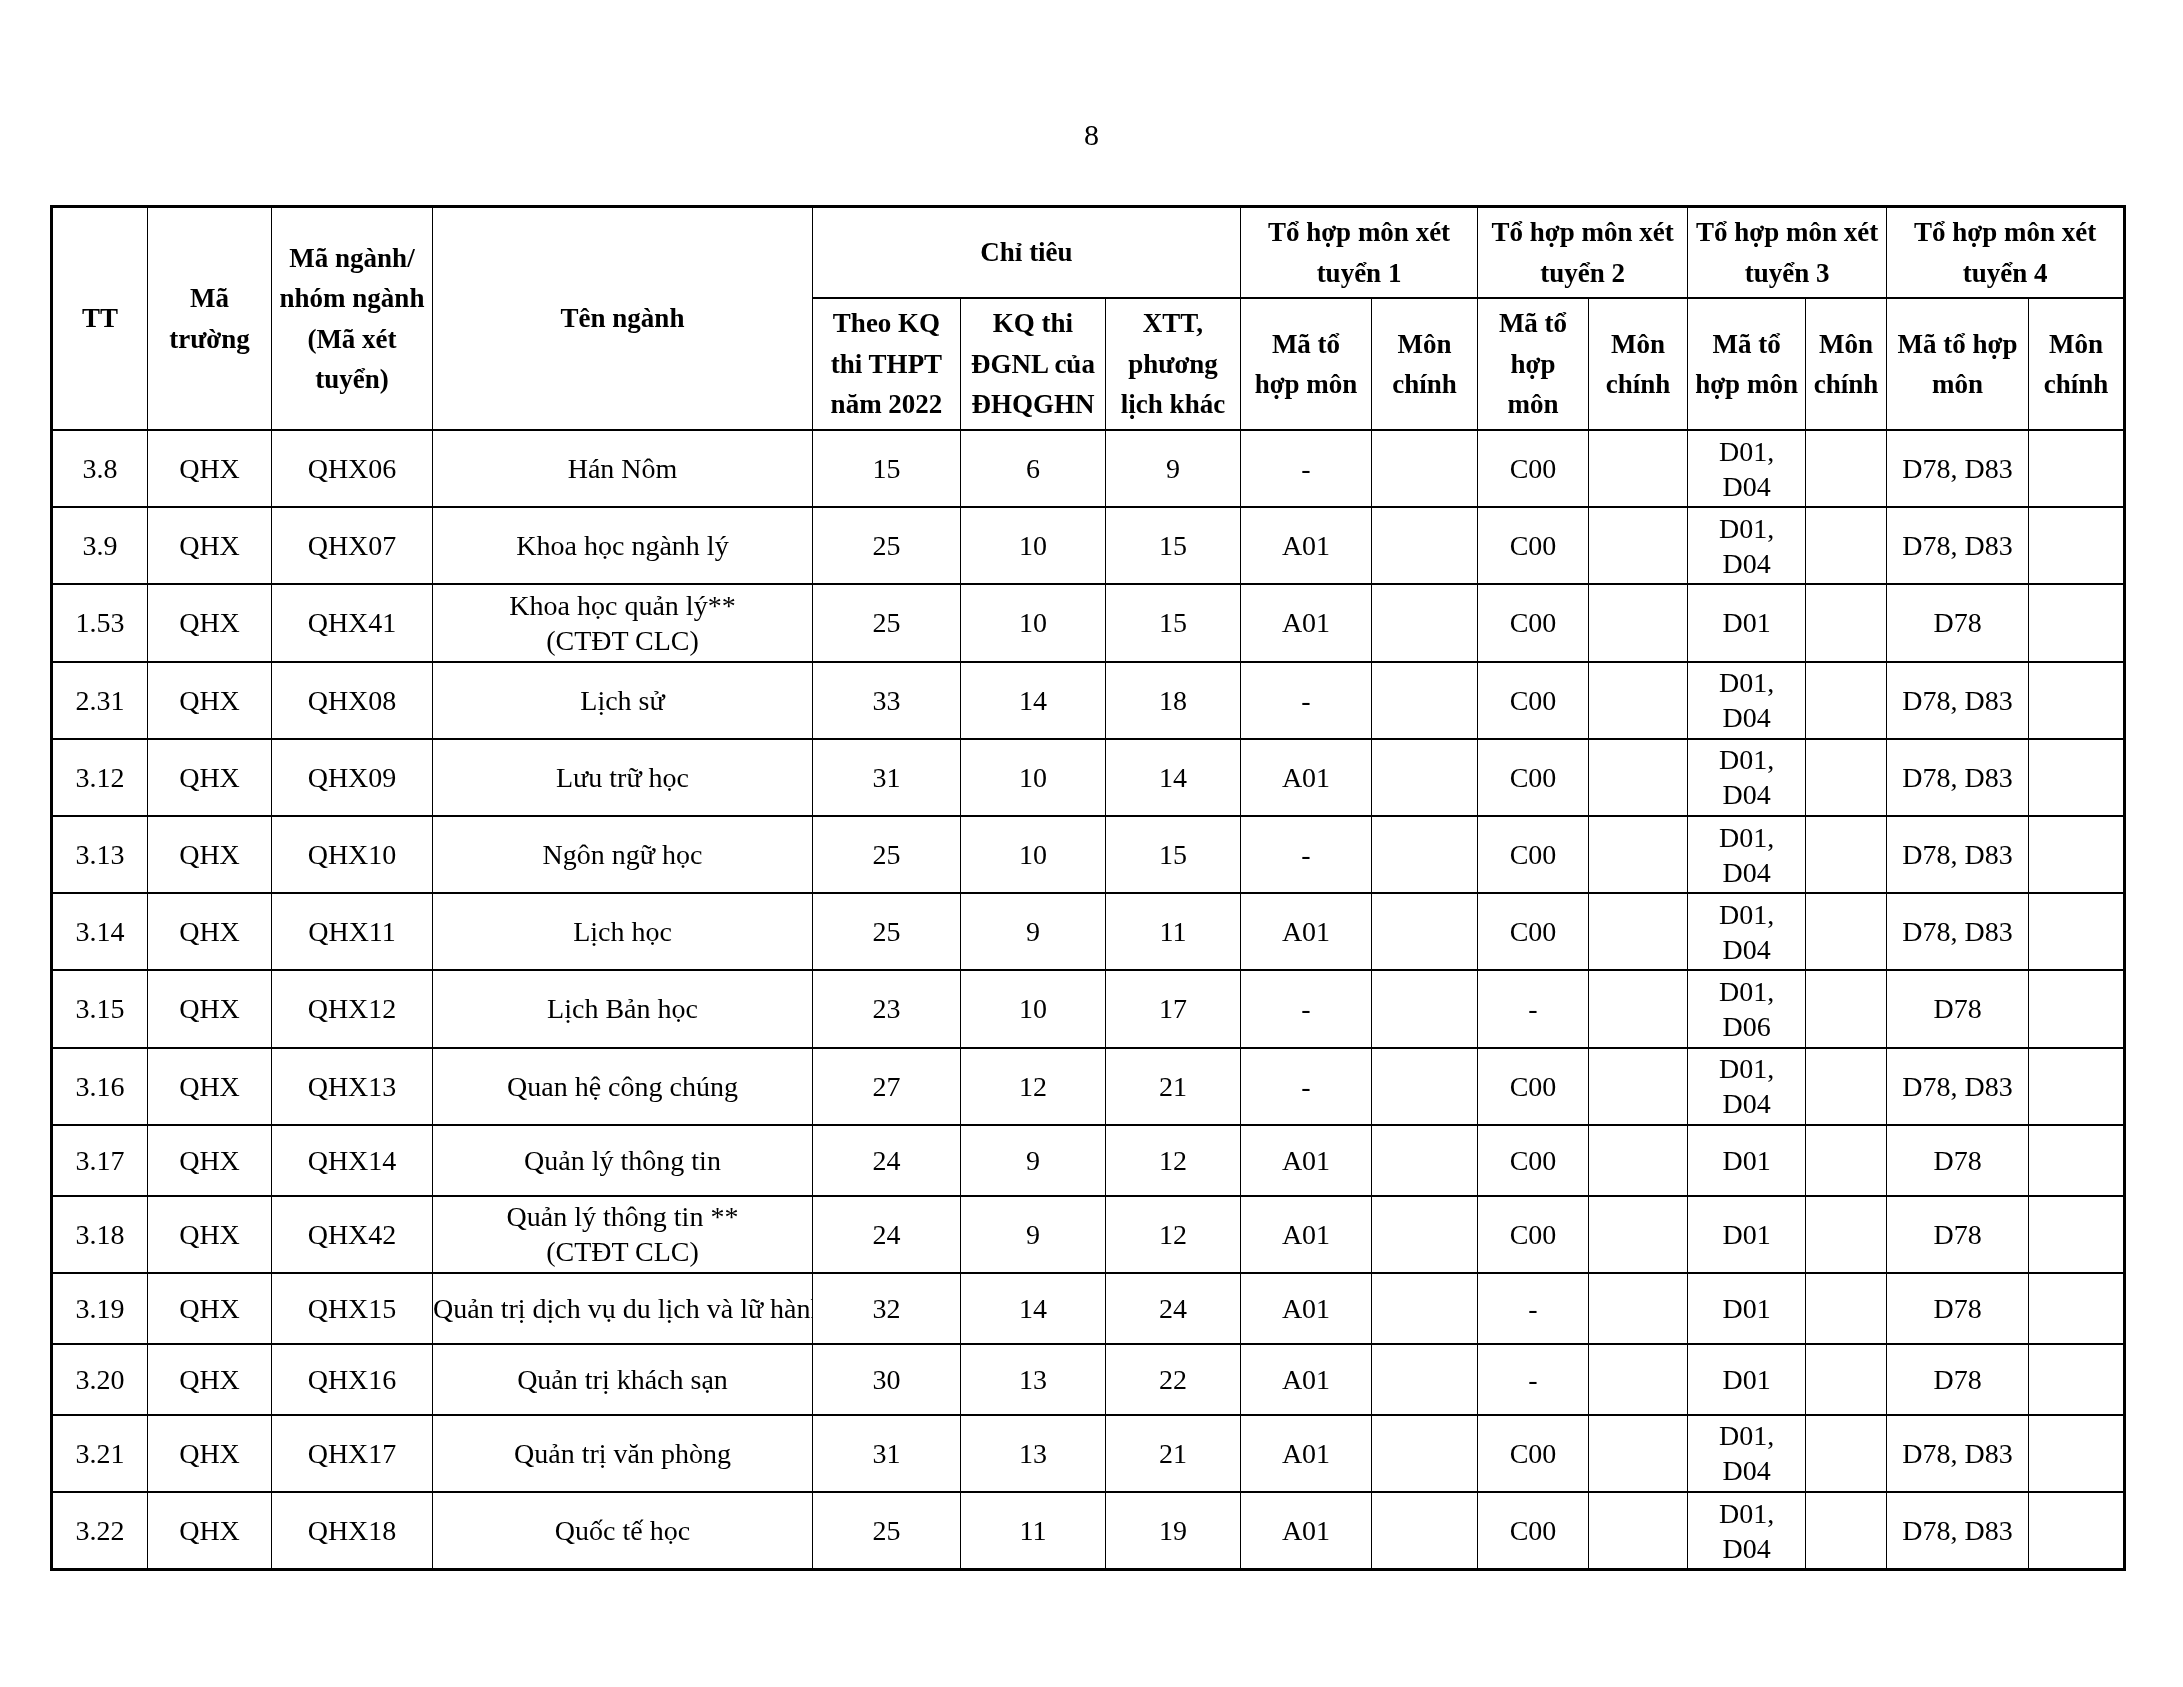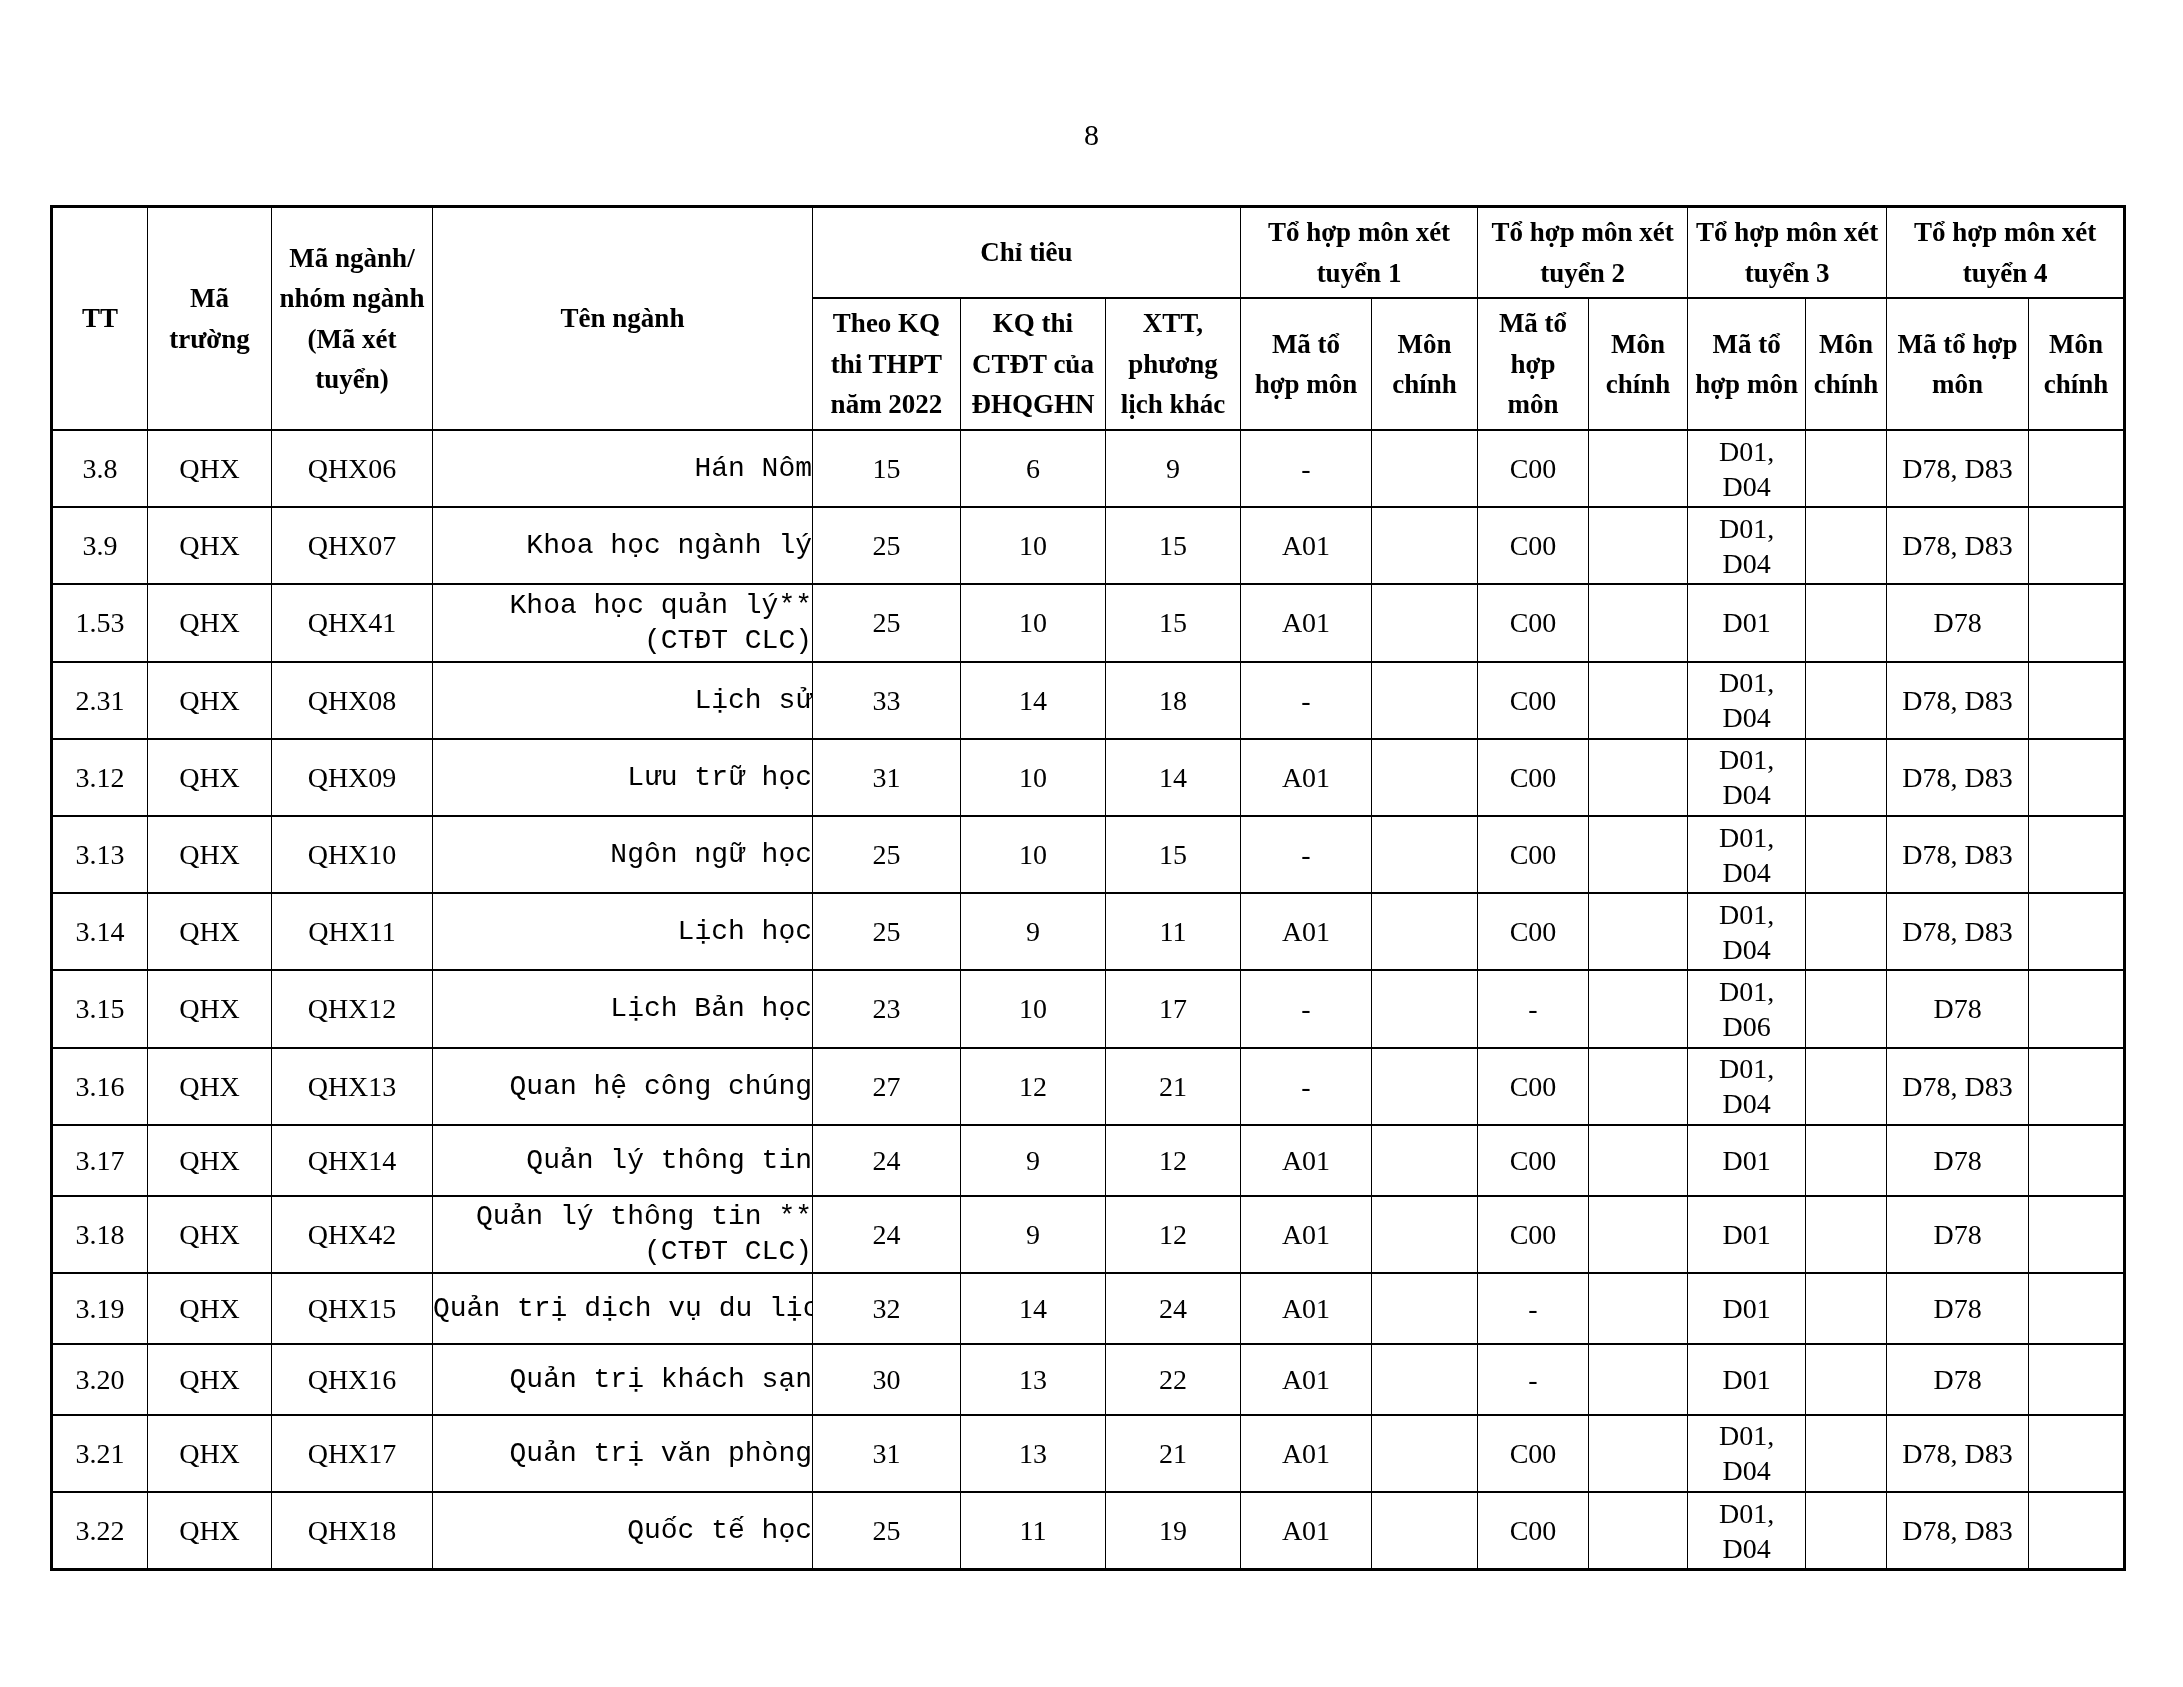--- a/index.html
+++ b/index.html
@@ -43,24 +43,23 @@
     padding:4px 6.6px;
   }
   .tbl thead tr.tier1 th{height:84px;}
   .tbl thead tr.tier2 th{height:132px;}
   .tbl tbody tr{height:71px;}
   .tbl tbody td{
     font-size:28px;
     line-height:1.25;
   }
   td.name{
-    text-align:right;
+    text-align:center;
     padding-left:0;
     padding-right:0;
-    font-family:Liberation Mono, monospace;
   }
   td.name .nm{
     white-space:nowrap;
     overflow:hidden;
   }
 </style>
 </head>
 <body>
 
 <div class="page">
@@ -91,21 +90,21 @@
         <th rowspan="2">Mã ngành/ nhóm ngành (Mã xét tuyển)</th>
         <th rowspan="2">Tên ngành</th>
         <th colspan="3">Chỉ tiêu</th>
         <th colspan="2">Tổ hợp môn xét tuyển 1</th>
         <th colspan="2">Tổ hợp môn xét tuyển 2</th>
         <th colspan="2">Tổ hợp môn xét tuyển 3</th>
         <th colspan="2">Tổ hợp môn xét tuyển 4</th>
       </tr>
       <tr class="tier2">
         <th>Theo KQ thi THPT năm 2022</th>
-        <th>KQ thi CTĐT của ĐHQGHN</th>
+        <th>KQ thi ĐGNL của ĐHQGHN</th>
         <th>XTT, phương lịch khác</th>
         <th>Mã tổ hợp môn</th>
         <th>Môn chính</th>
         <th>Mã tổ hợp môn</th>
         <th>Môn chính</th>
         <th>Mã tổ hợp môn</th>
         <th>Môn chính</th>
         <th>Mã tổ hợp môn</th>
         <th>Môn chính</th>
       </tr>

